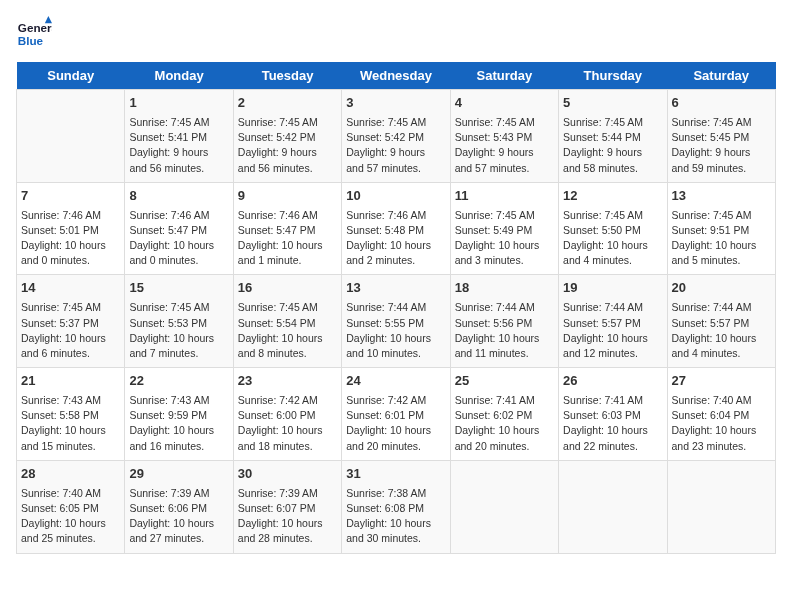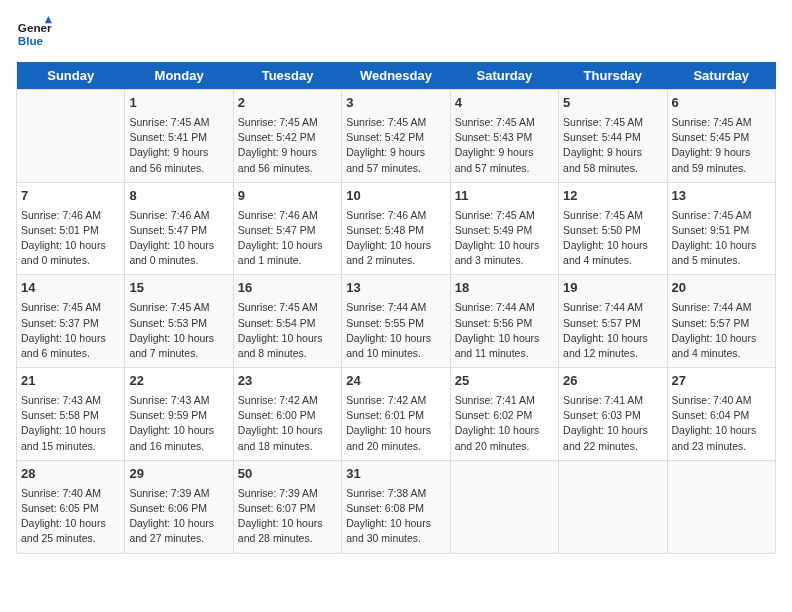--- a/index.html
+++ b/index.html
@@ -312,21 +312,21 @@
           <div class="day-info">and 25 minutes.</div>
         </td>
         <td>
           <span class="day-number">29</span>
           <div class="day-info">Sunrise: 7:39 AM</div>
           <div class="day-info">Sunset: 6:06 PM</div>
           <div class="day-info">Daylight: 10 hours</div>
           <div class="day-info">and 27 minutes.</div>
         </td>
         <td>
-          <span class="day-number">50</span>
+          <span class="day-number">30</span>
           <div class="day-info">Sunrise: 7:39 AM</div>
           <div class="day-info">Sunset: 6:07 PM</div>
           <div class="day-info">Daylight: 10 hours</div>
           <div class="day-info">and 28 minutes.</div>
         </td>
         <td>
           <span class="day-number">31</span>
           <div class="day-info">Sunrise: 7:38 AM</div>
           <div class="day-info">Sunset: 6:08 PM</div>
           <div class="day-info">Daylight: 10 hours</div>

